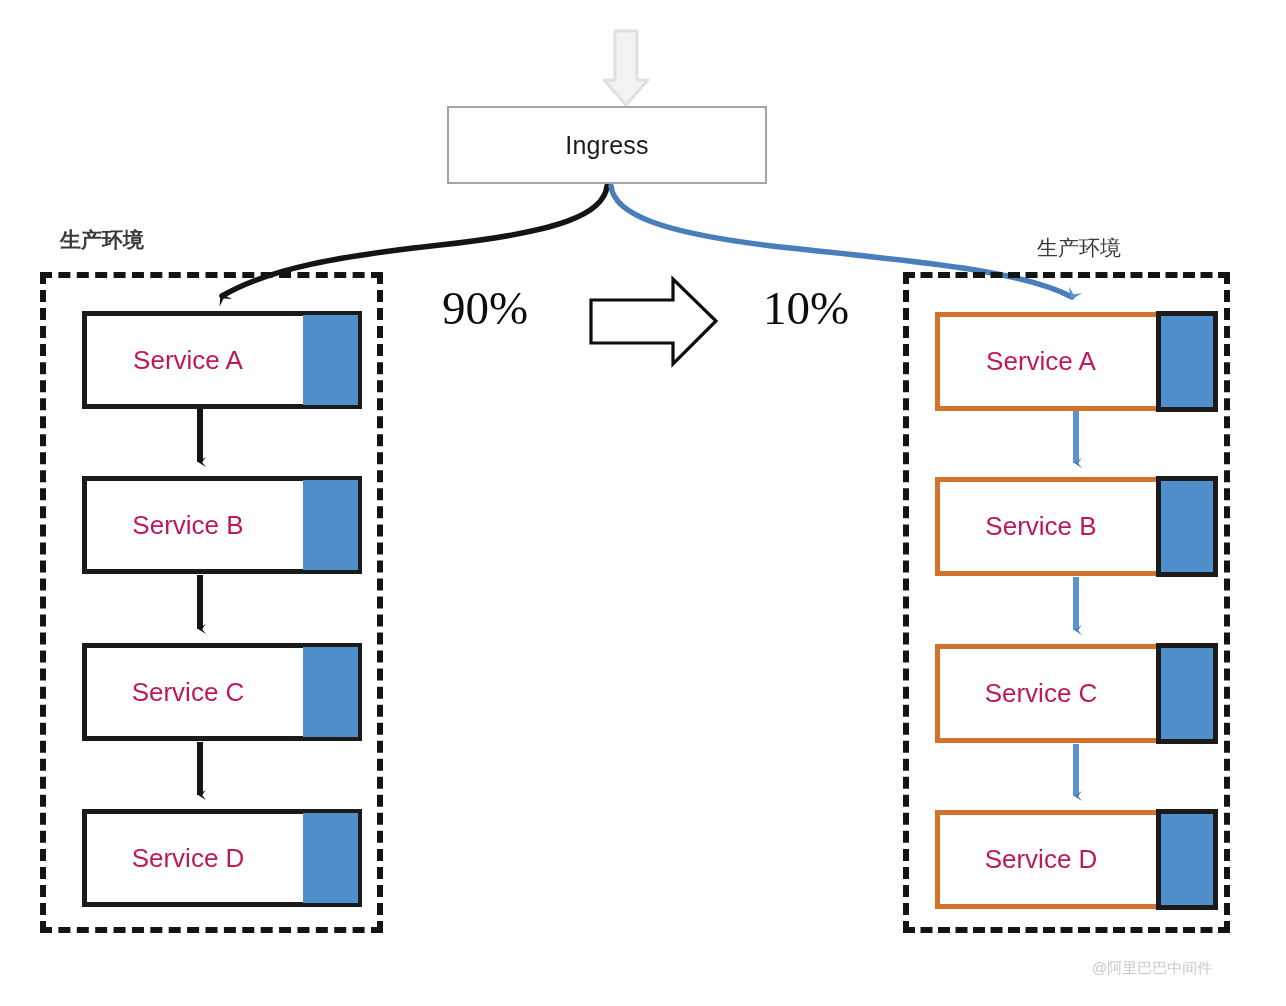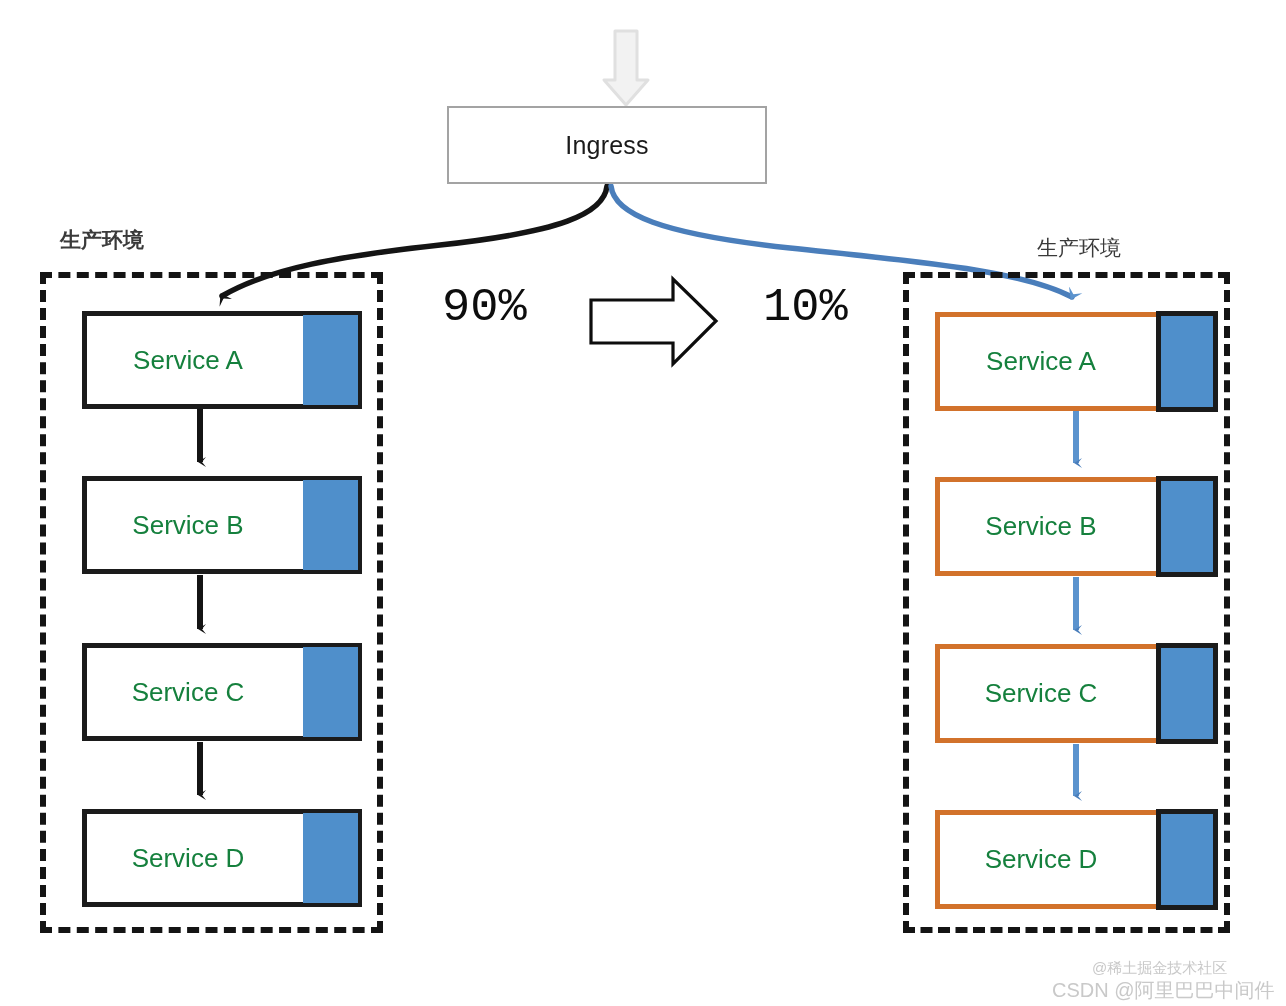--- a/index.html
+++ b/index.html
@@ -83,21 +83,21 @@
     background: #ffffff;
     display: flex;
     align-items: stretch;
   }
   .svc .svc-title {
     flex: 1 1 auto;
     display: flex;
     align-items: center;
     justify-content: center;
     font-size: 26px;
-    color: #15803d;
+    color: #be185d;
     font-family: "Liberation Sans", "DejaVu Sans", sans-serif;
     padding-right: 20px;
   }
   .svc .svc-chip {
     flex: 0 0 auto;
     background: #4F8FCB;
     box-sizing: border-box;
   }
 
   
@@ -134,21 +134,21 @@
   .r4 { top: 809px; }
 
   .r1c { top: 312px; }
   .r2c { top: 477px; }
   .r3c { top: 644px; }
   .r4c { top: 810px; }
 
   
   .pct {
     position: absolute;
-    font-family: Liberation Mono, monospace;
+    font-family: Liberation Serif, serif;
     font-size: 47px;
     color: #0d0d0d;
     white-space: nowrap;
   }
   .pct.left  { left: 442px; top: 281px; }
   .pct.right { left: 763px; top: 281px; text-align: center; }
 
   
   .wm {
     position: absolute;
@@ -265,16 +265,15 @@
     <div class="svc-chip"></div>
   </div>
   <div class="svc canary r4c">
     <div class="svc-title">Service D</div>
     <div class="svc-chip"></div>
   </div>
 
   <div class="pct left">90%</div>
   <div class="pct right">10%</div>
 
-  <div class="wm wm-top">@稀土掘金技术社区</div>
-  <div class="wm wm-bottom">CSDN @阿里巴巴中间件</div>
+  <div class="wm wm-top">@阿里巴巴中间件</div>
 
 </div>
 
 </body></html>

